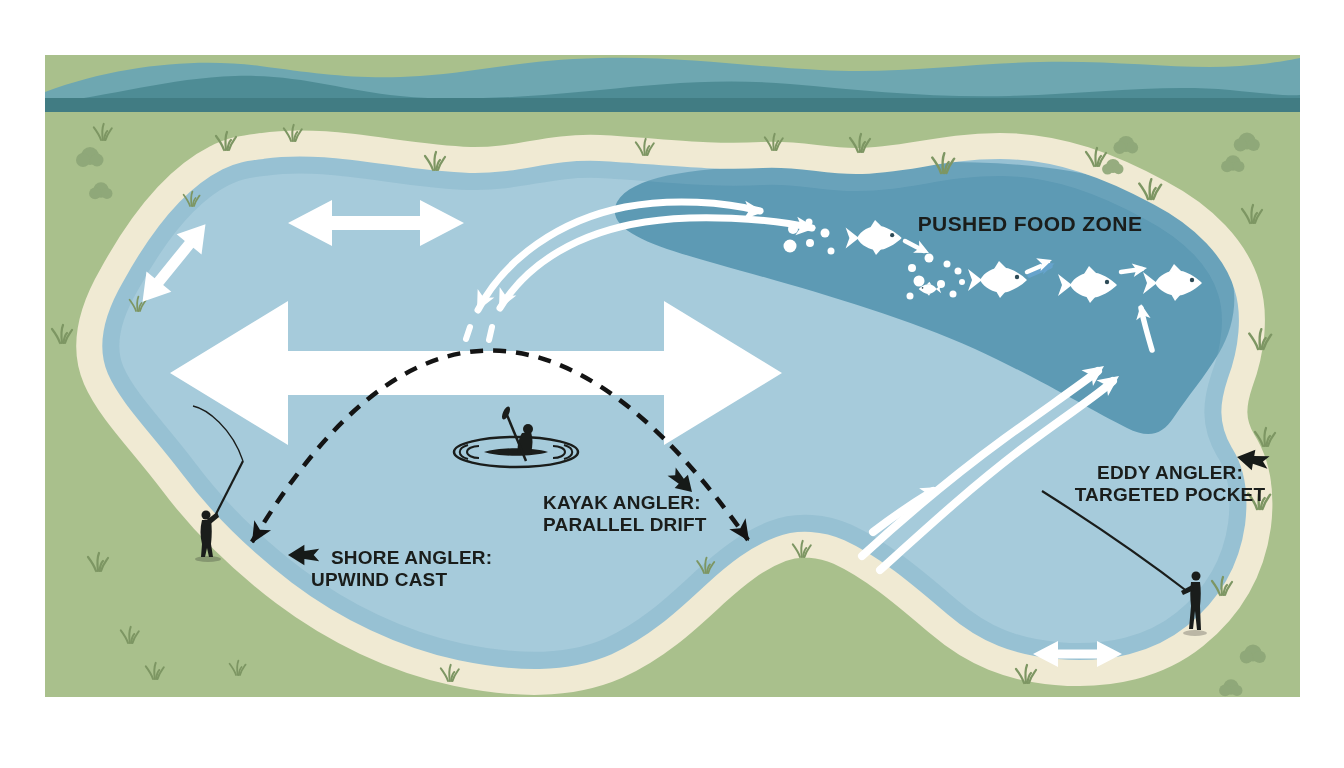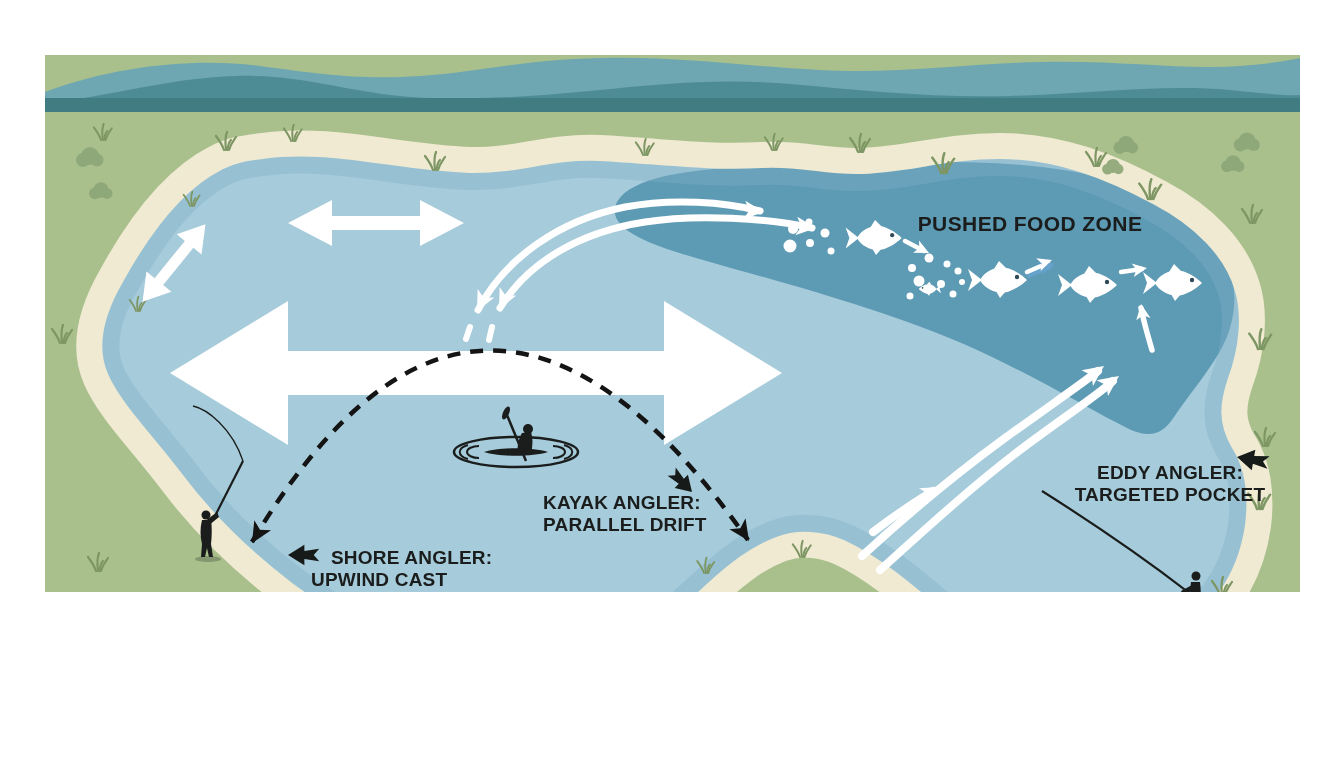--- a/index.html
+++ b/index.html
@@ -1,16 +1,16 @@
 <!DOCTYPE html>
 <html><head>
 <meta charset="utf-8">
 <style>
   html,body{margin:0;padding:0;background:#ffffff;}
-  .stage{width:1344px;height:592px;position:relative;background:#fef9c3;overflow:hidden;}
+  .stage{width:1344px;height:697px;position:relative;background:#fef9c3;overflow:hidden;}
   svg{display:block;}
   .label{font-family:"Liberation Sans",sans-serif;font-weight:700;font-size:19px;fill:#1a1d1b;letter-spacing:.2px;}
   .label-lg{font-size:21px;letter-spacing:.4px;}
 </style>
 </head>
 <body>
 
 <div class="stage">
 <svg width="1344" height="768" viewBox="0 0 1344 768">
   <defs>

